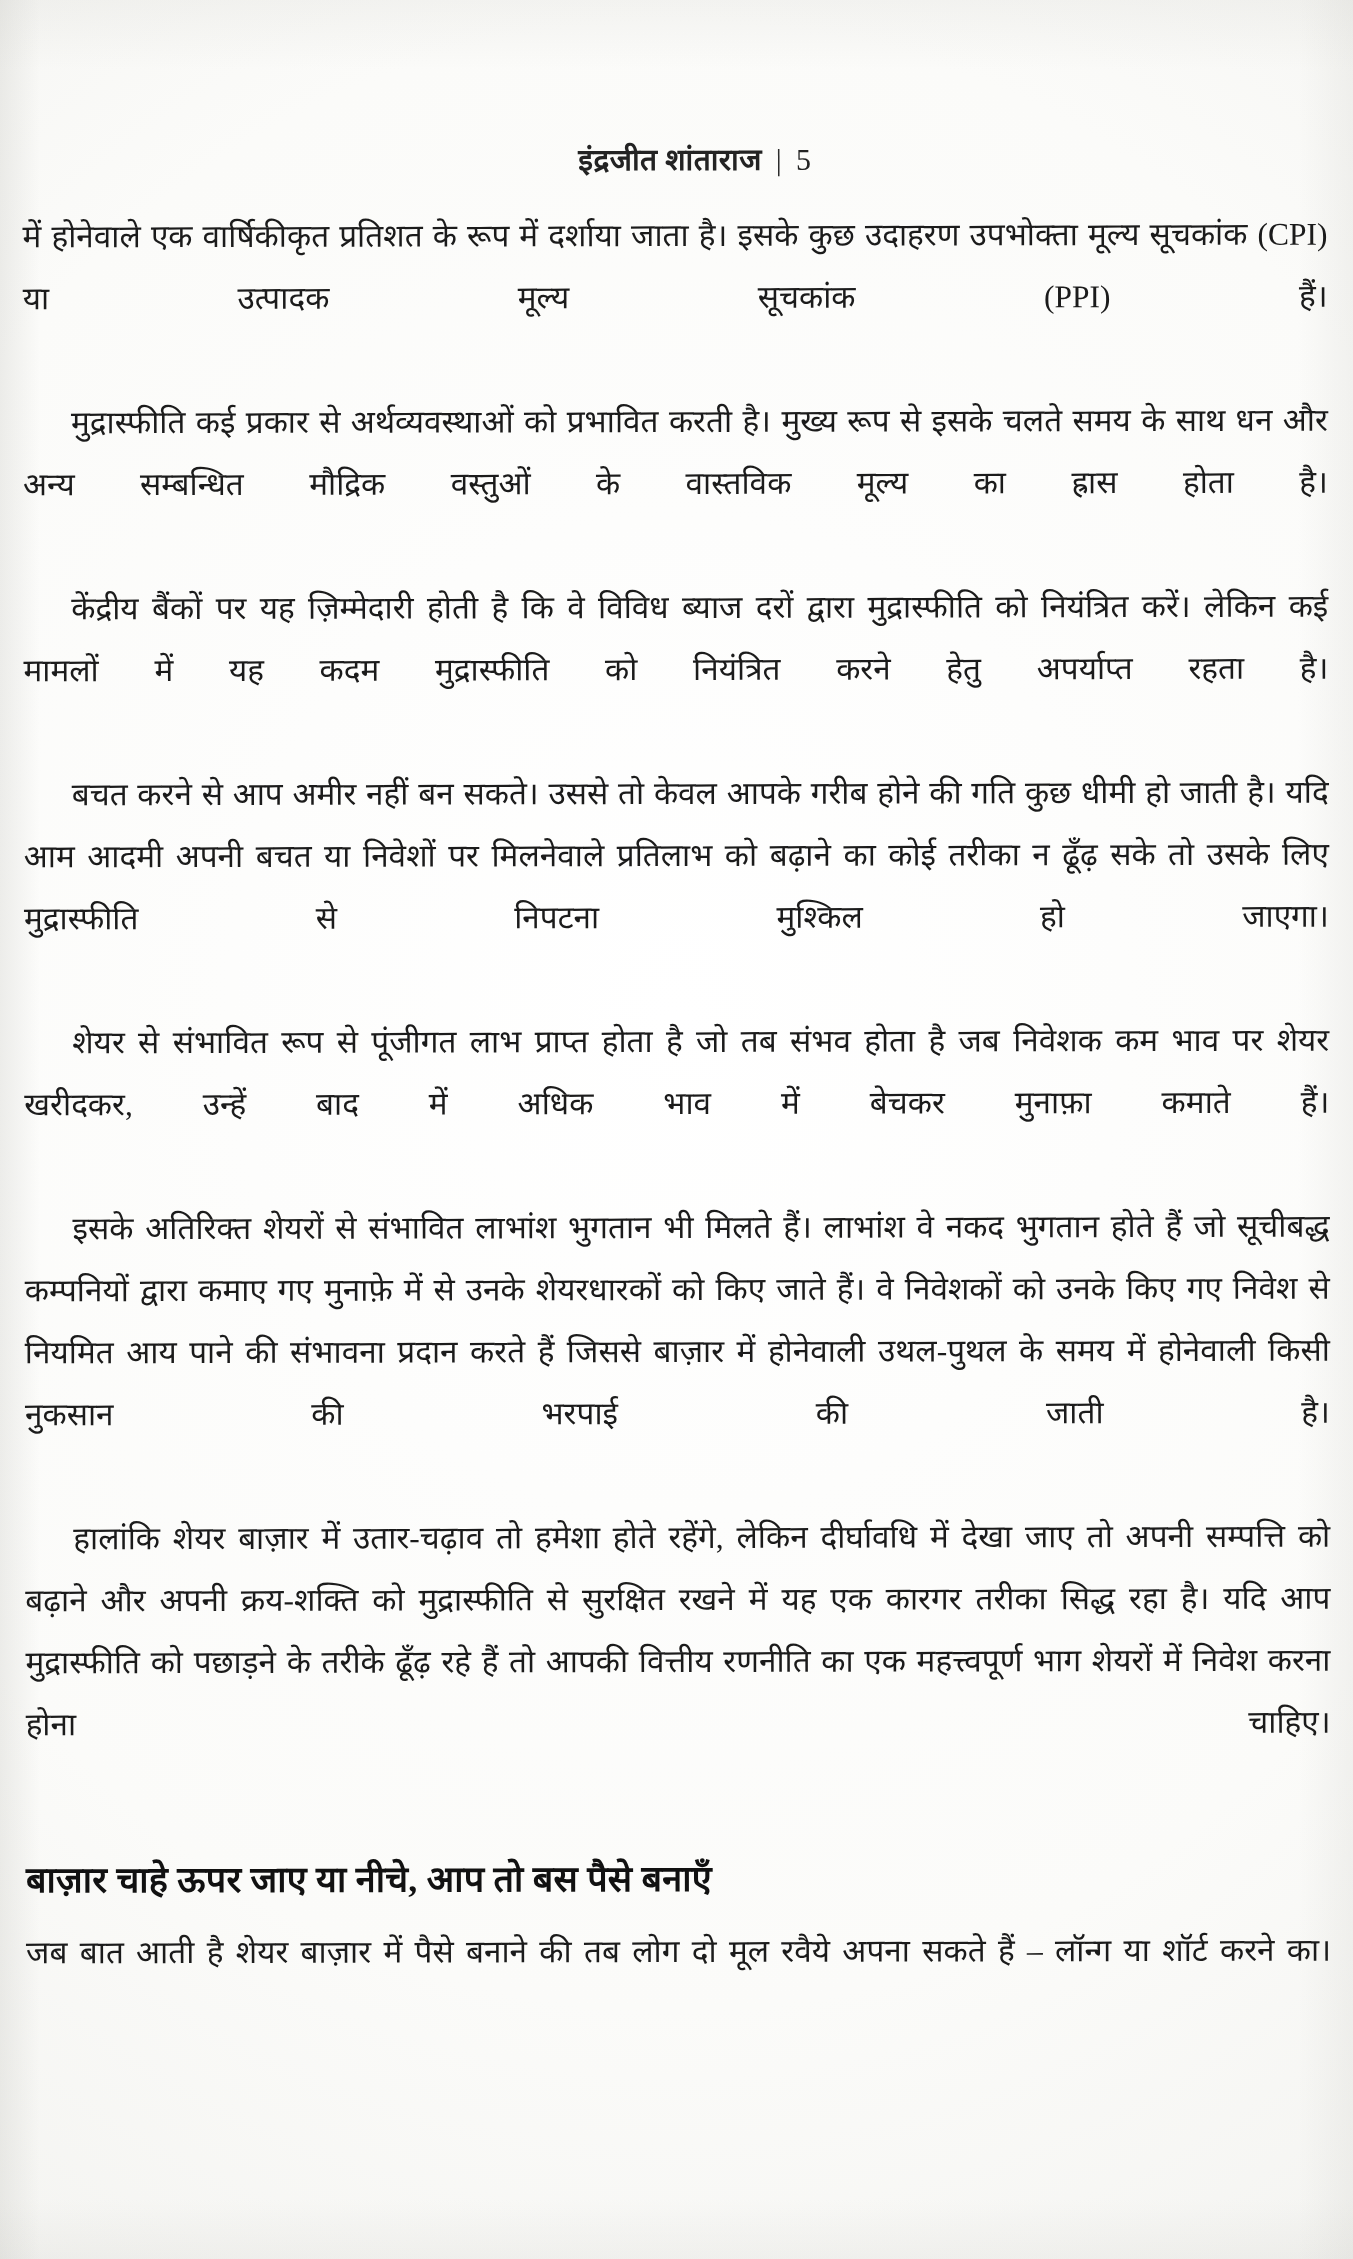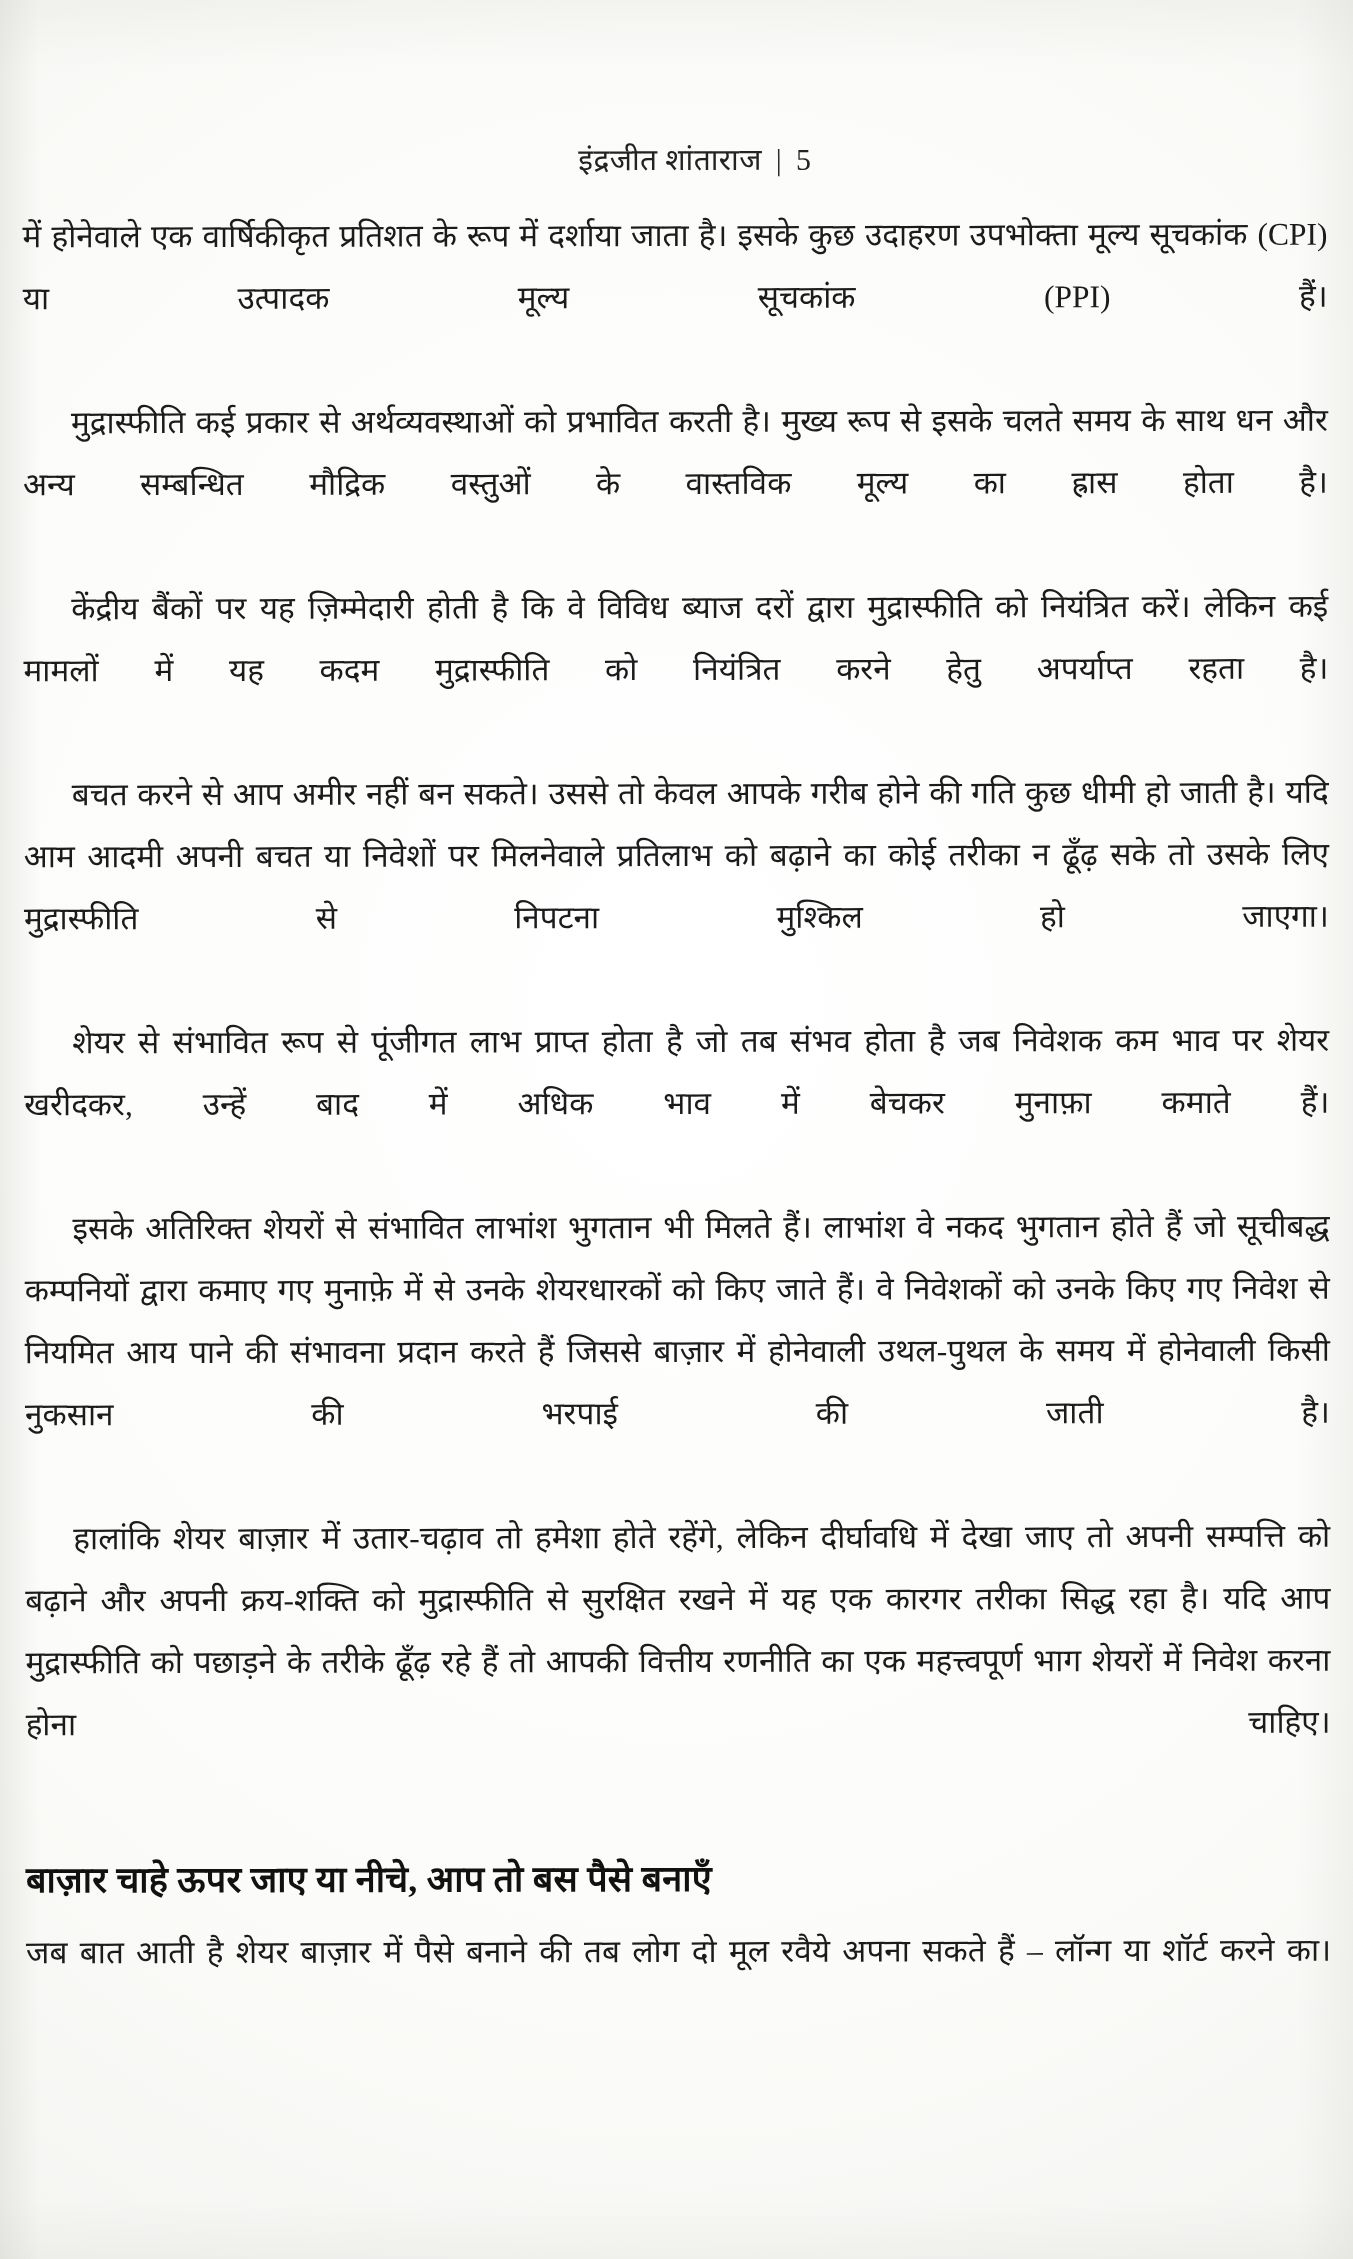--- a/index.html
+++ b/index.html
@@ -51,21 +51,21 @@
     left: 0;
     width: 1353px;
     text-align: center;
     font-size: 30px;
     line-height: 1.2;
     color: #232323;
     letter-spacing: 0.3px;
     white-space: nowrap;
   }
   .running-header .hdr-author {
-    font-weight: 400;
+    font-weight: 700;
     margin-left: 36px;
   }
   .running-header .hdr-sep {
     display: inline-block;
     padding: 0 14px;
     font-weight: 300;
     color: #2c2c2c;
   }
   .running-header .hdr-page {
     font-weight: 400;

